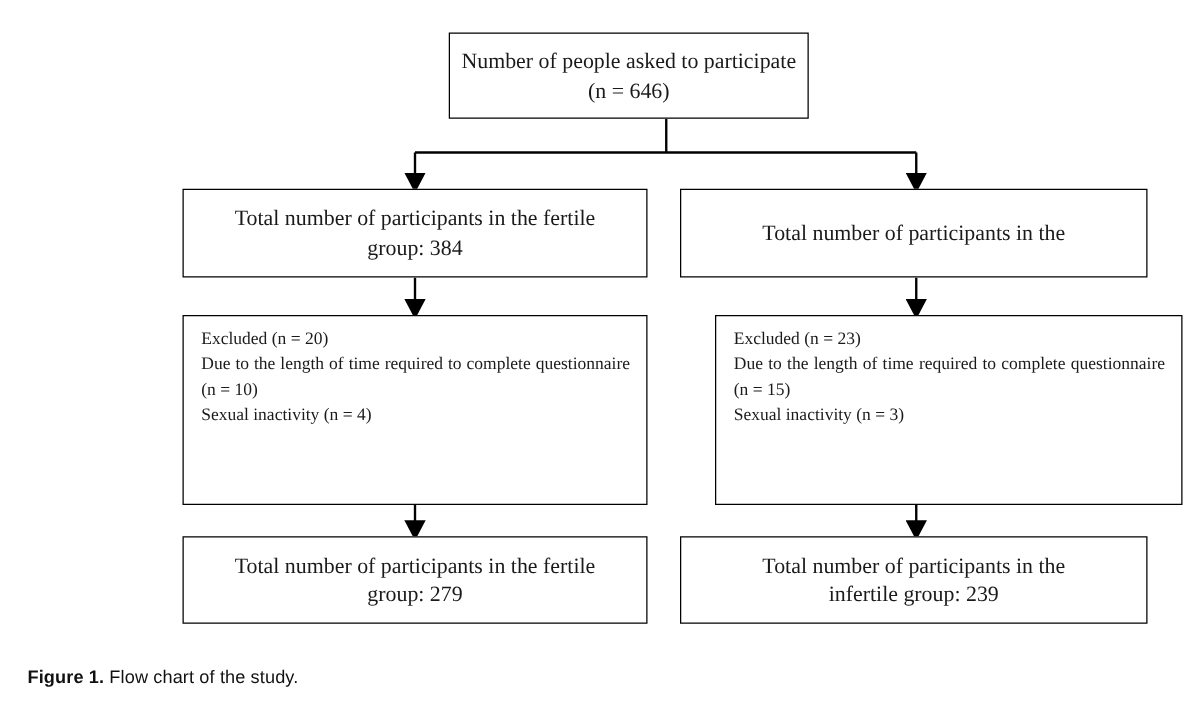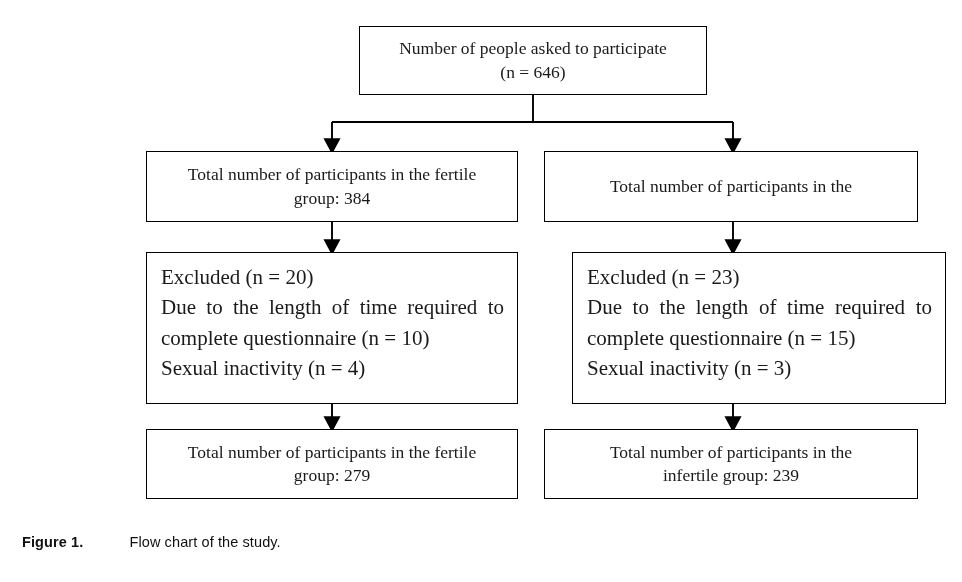--- a/index.html
+++ b/index.html
@@ -60,27 +60,27 @@
 
   .node.listbox {
     justify-content: flex-start;
     padding: 9px 13px 9px 14px;
   }
 
   .listbox .node-line {
     white-space: normal;
     text-align: justify;
     text-align-last: left;
-    font-size: 21px;
+    font-size: 14px;
     line-height: 1.45;
     width: 100%;
   }
 
   
-  #node-top       { left: 359px; top: 26px;  width: 348px; height: 69px; }
+  #node-top       { left: 359px; top: 26px;  width: 288px; height: 69px; }
   #node-fertile   { left: 146px; top: 151px; width: 372px; height: 71px; }
   #node-infertile { left: 544px; top: 151px; width: 374px; height: 71px; }
   #node-excl-left { left: 146px; top: 252px; width: 372px; height: 152px; }
   #node-excl-right{ left: 572px; top: 252px; width: 374px; height: 152px; }
   #node-fertile-final   { left: 146px; top: 429px; width: 372px; height: 70px; }
   #node-infertile-final { left: 544px; top: 429px; width: 374px; height: 70px; }
 
   
   #caption {
     position: absolute;
@@ -89,21 +89,20 @@
     font-family: "Liberation Sans", "DejaVu Sans", sans-serif;
     font-size: 14.5px;
     color: #111111;
     letter-spacing: 0.1px;
   }
   #caption .caption-label {
     font-weight: bold;
   }
   #caption .caption-text {
     font-weight: normal;
-    margin-left: 42px;
   }
 </style>
 </head>
 <body>
 
 <div id="figure-root">
 
   <svg id="connectors" width="962" height="582" viewBox="0 0 962 582">
     <defs>
       <marker id="arrowhead" markerWidth="9" markerHeight="9" refX="1.5" refY="4.5" orient="auto" markerUnits="strokeWidth">

